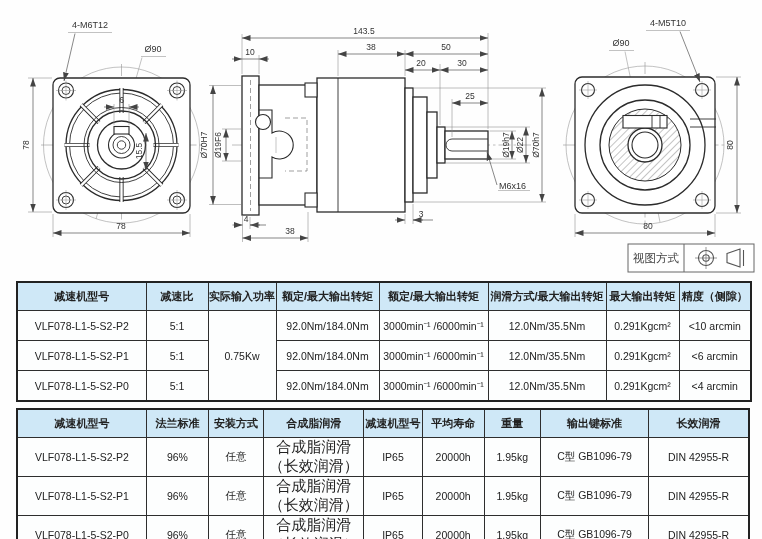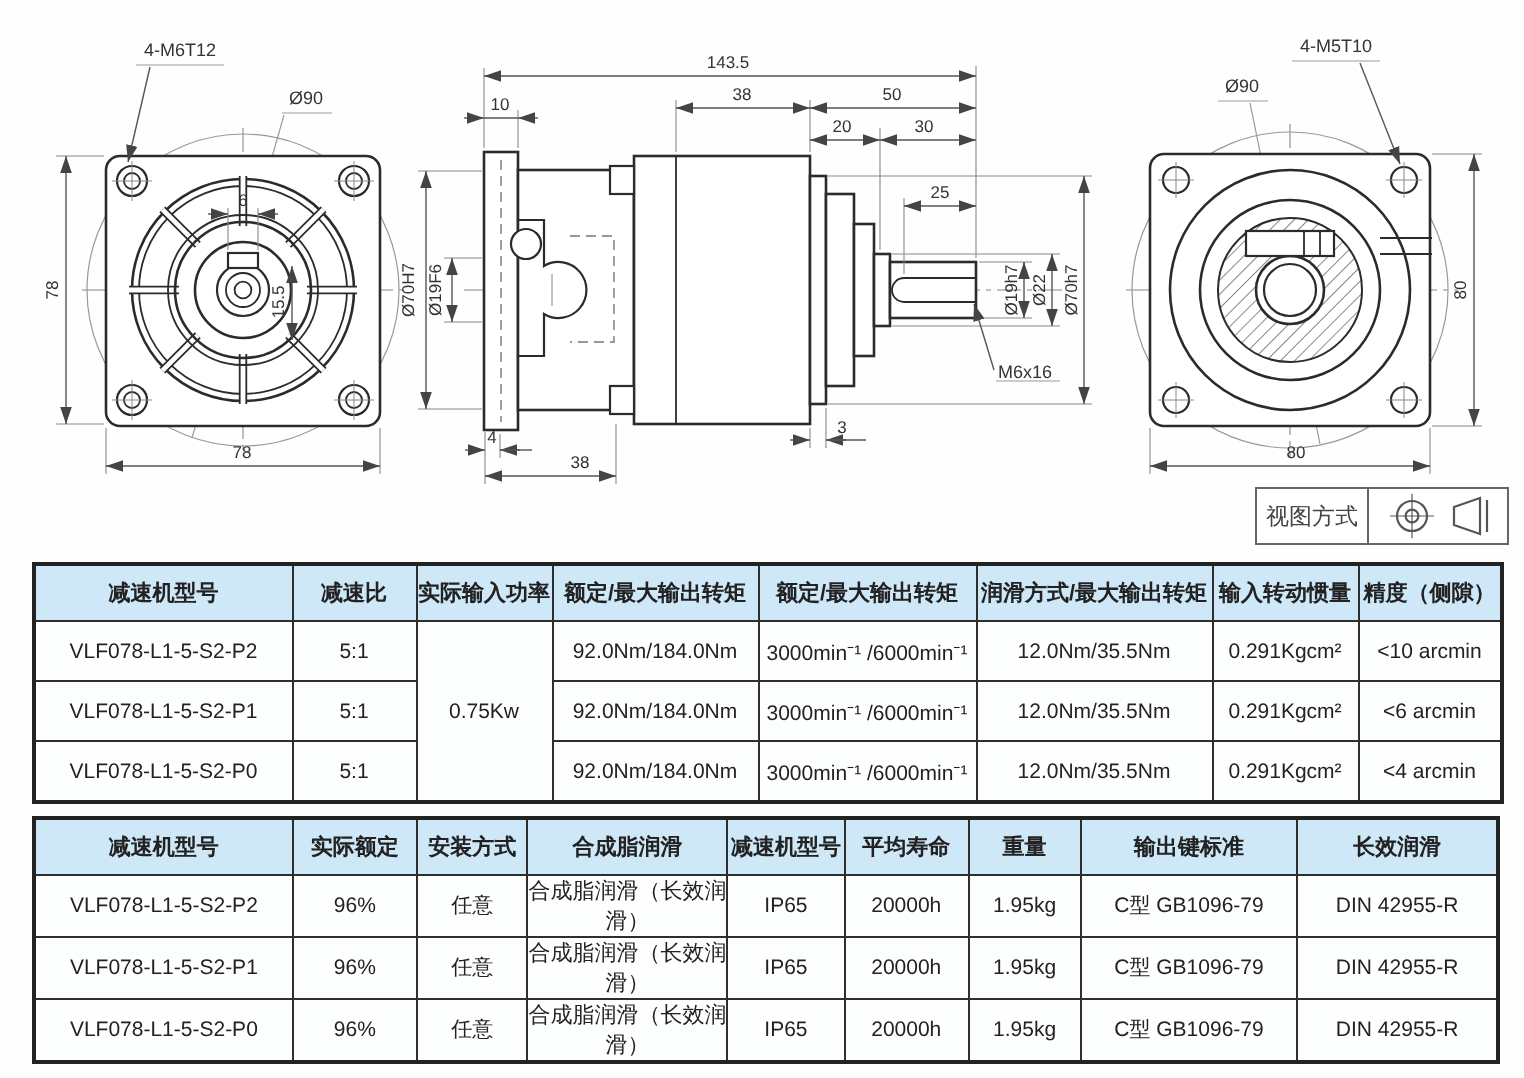--- a/index.html
+++ b/index.html
@@ -26,21 +26,21 @@
 
   .tblwrap{position:absolute;left:16px;border-radius:10px;}
   #spec-table{top:281px;}
   #info-table{top:408px;}
   table{border-collapse:collapse;table-layout:fixed;width:734px;border:2px solid #222;}
   th,td{border:1px solid #2e2e2e;text-align:center;vertical-align:middle;padding:0;overflow:hidden;}
   th{background:#cfe8f7;font-size:11px;font-weight:bold;color:#222;height:27px;}
   td{background:#fdfefe;font-size:10.5px;color:#222;}
   #spec-table td{height:29px;}
   #info-table td{height:28px;}
-  #info-table td.lube{font-size:11px;}
+  #info-table td.lube{font-size:15px;}
 </style>
 </head>
 <body>
 
 <div class="page">
 
 <svg width="762" height="278" viewBox="0 0 762 278">
   <defs>
     <marker id="ar" orient="auto-start-reverse" markerUnits="userSpaceOnUse" markerWidth="9" markerHeight="7" refX="8.5" refY="3.5">
       <path d="M0,0.6 L8.5,3.5 L0,6.4 Z" fill="#444"></path>
@@ -300,21 +300,21 @@
           <col style="width:72px">
     </colgroup>
     <tbody>
           <tr>
       <th>减速机型号</th>
       <th>减速比</th>
       <th>实际输入功率</th>
       <th>额定/最大输出转矩</th>
       <th>额定/最大输出转矩</th>
       <th>润滑方式/最大输出转矩</th>
-      <th>输入转动惯量</th>
+      <th>最大输出转矩</th>
       <th>精度（侧隙）</th>
     </tr>
     <tr>
       <td>VLF078-L1-5-S2-P2</td>
       <td>5:1</td>
       <td rowspan="3">0.75Kw</td>
       <td>92.0Nm/184.0Nm</td>
       <td>3000min⁻¹ /6000min⁻¹</td>
       <td>12.0Nm/35.5Nm</td>
       <td>0.291Kgcm²</td>
@@ -352,21 +352,21 @@
           <col style="width:100px">
       <col style="width:58px">
           <col style="width:62px">
           <col style="width:56px">
           <col style="width:108px">
           <col style="width:100px">
     </colgroup>
     <tbody>
           <tr>
       <th>减速机型号</th>
-      <th>实际额定</th>
+      <th>法兰标准</th>
       <th>安装方式</th>
       <th>合成脂润滑</th>
       <th>减速机型号</th>
       <th>平均寿命</th>
       <th>重量</th>
       <th>输出键标准</th>
       <th>长效润滑</th>
     </tr>
     <tr>
       <td>VLF078-L1-5-S2-P2</td>

